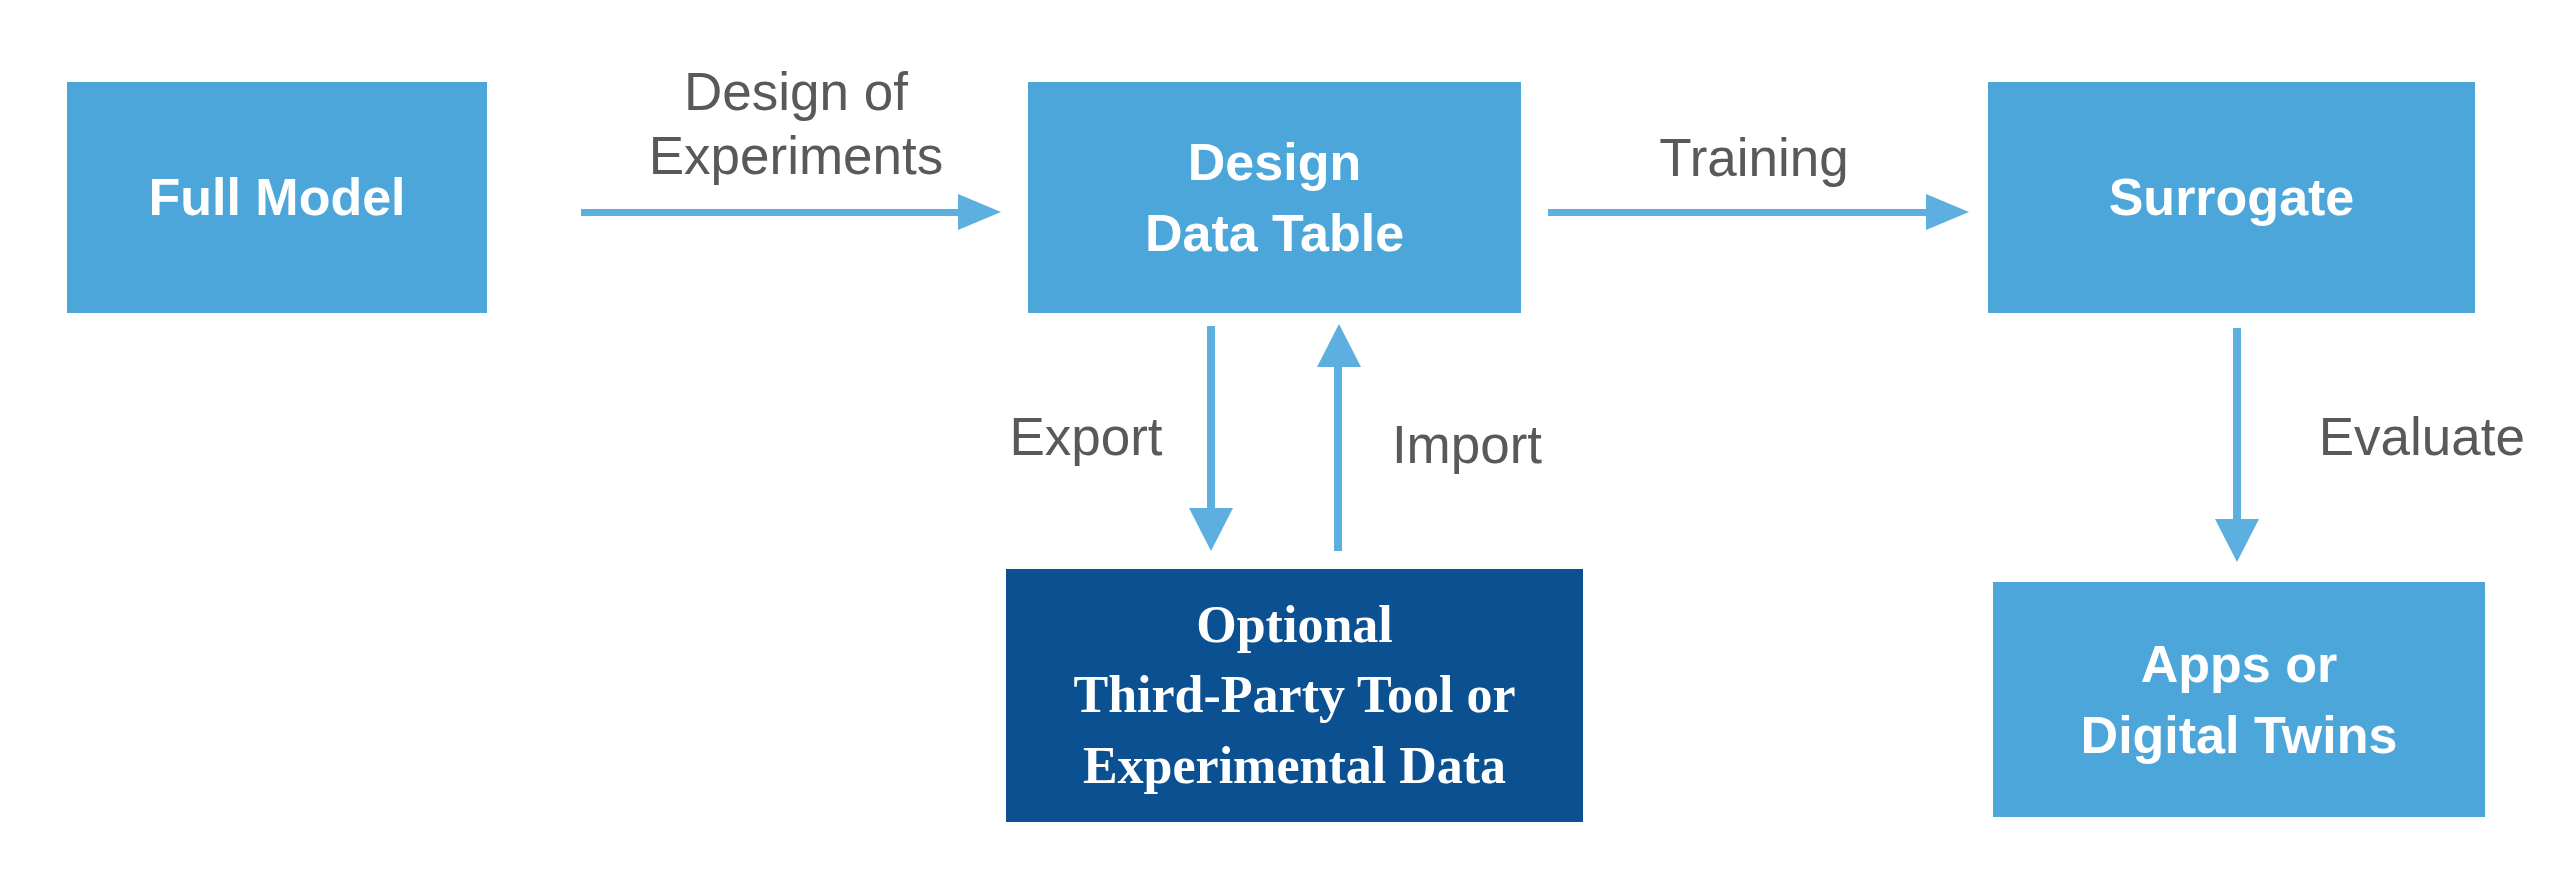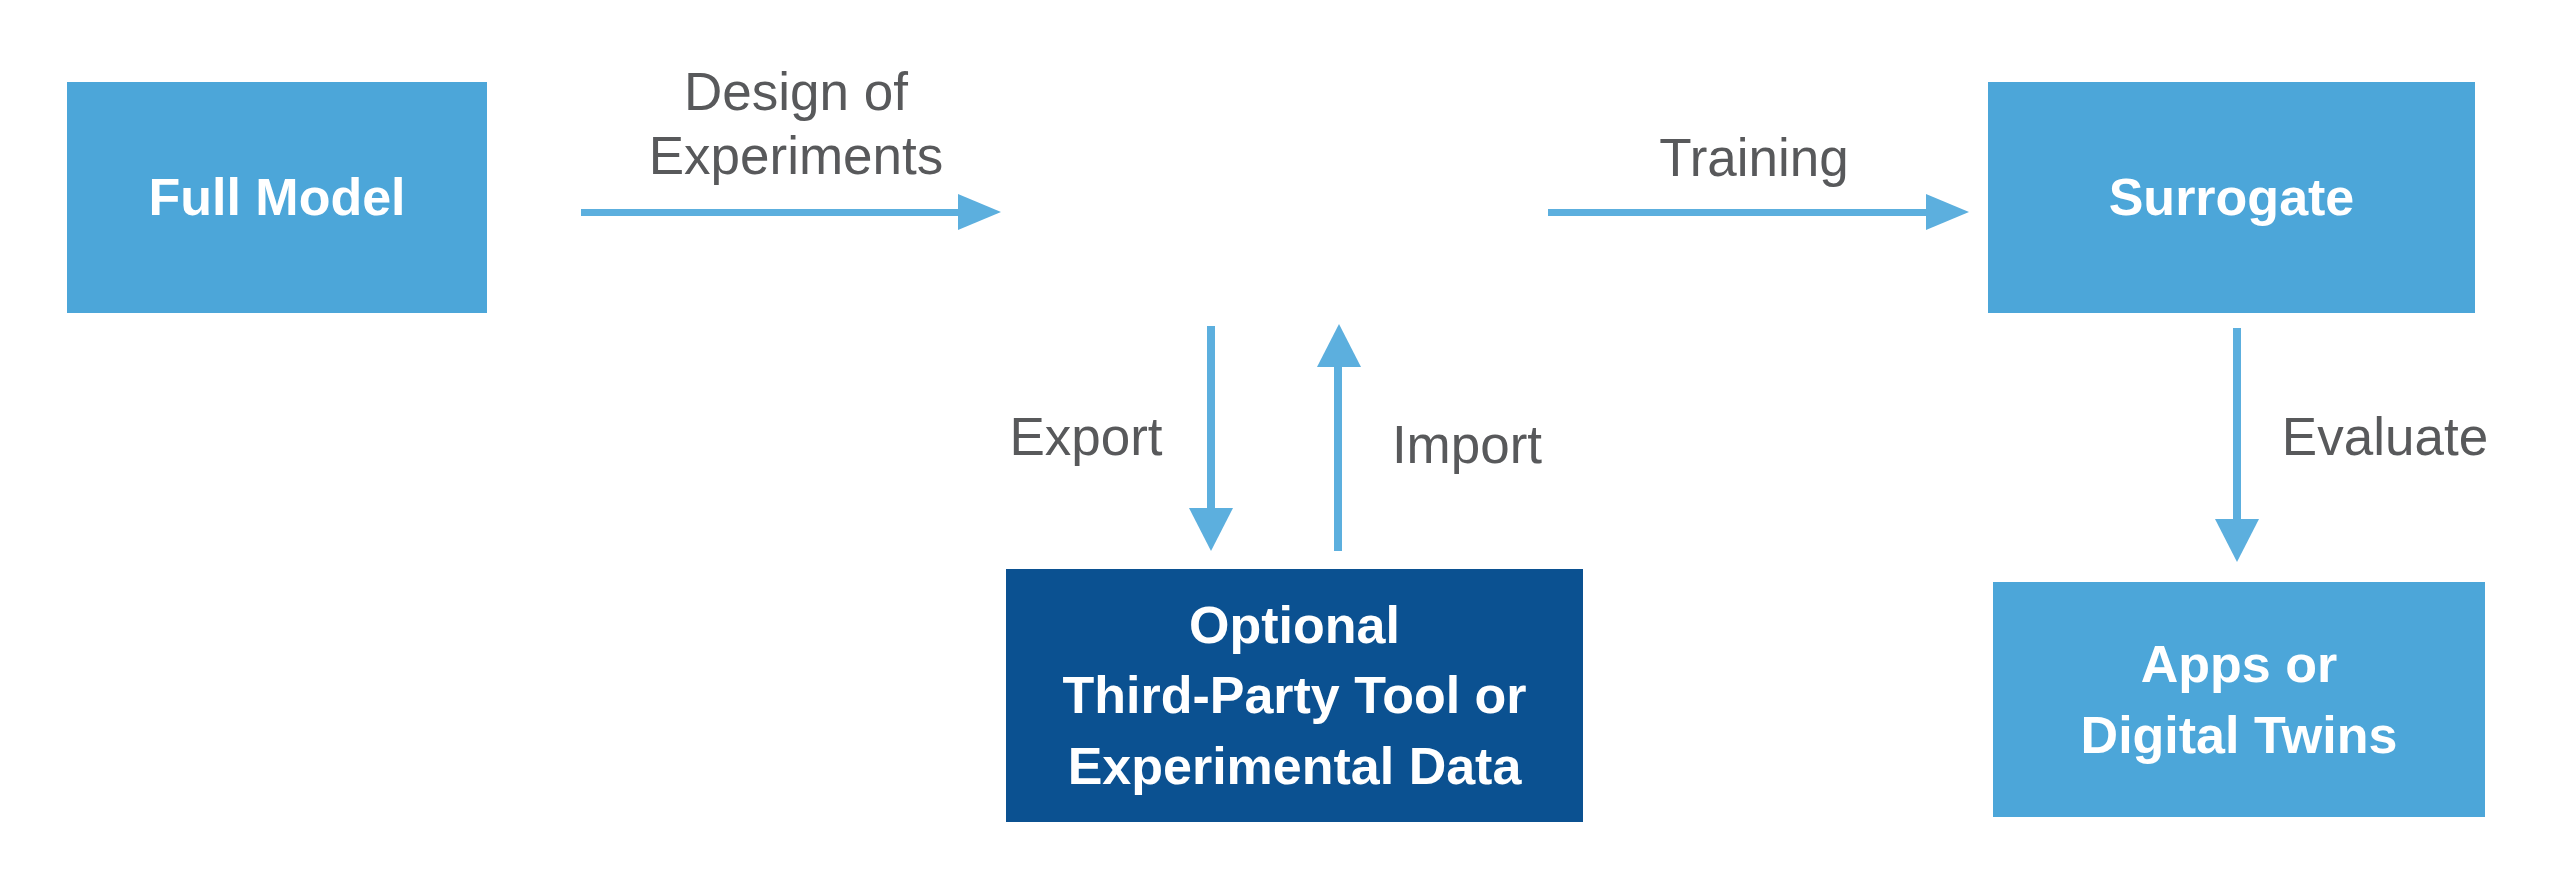--- a/index.html
+++ b/index.html
@@ -55,28 +55,34 @@
 <body>
 
 <div class="canvas">
 
   <div class="node light" style="left:67px; top:82px; width:420px; height:231px;">
     <div>
       <span class="node-line">Full Model</span>
     </div>
   </div>
 
+  <div class="node light" style="left:1028px; top:82px; width:493px; height:231px;">
+    <div>
+      <span class="node-line">Design</span>
+      <span class="node-line">Data Table</span>
+    </div>
+  </div>
 
   <div class="node light" style="left:1988px; top:82px; width:487px; height:231px;">
     <div>
       <span class="node-line">Surrogate</span>
     </div>
   </div>
 
-  <div class="node dark" style="left:1006px; top:569px; width:577px; height:253px;">
+  <div class="node dark" style="left:1006px; top:569px; width:577px; height:253px;font-family:Liberation Serif, serif;">
     <div>
       <span class="node-line">Optional</span>
       <span class="node-line">Third-Party Tool or</span>
       <span class="node-line">Experimental Data</span>
     </div>
   </div>
 
   <div class="node light" style="left:1993px; top:582px; width:492px; height:235px;">
     <div>
       <span class="node-line">Apps or</span>
@@ -102,20 +108,20 @@
   </div>
   <div class="shaft" style="left:1207px; top:326px; width:8.4px; height:182px;"></div>
   <div class="head down" style="left:1189px; top:508px;"></div>
 
   <div class="edge-label" style="left:1327px; top:405px; width:280px;margin-top:8px;">
     <span class="label-line">Import</span>
   </div>
   <div class="head up" style="left:1317px; top:324px;"></div>
   <div class="shaft" style="left:1334px; top:367px; width:8.4px; height:184px;"></div>
 
-  <div class="edge-label" style="left:2245px; top:405px; width:280px;">
+  <div class="edge-label" style="left:2245px; top:405px; width:280px;text-align:right;">
     <span class="label-line">Evaluate</span>
   </div>
   <div class="shaft" style="left:2233px; top:328px; width:8.4px; height:191px;"></div>
   <div class="head down" style="left:2215px; top:519px;"></div>
 
 </div>
 
 
 </body></html>

